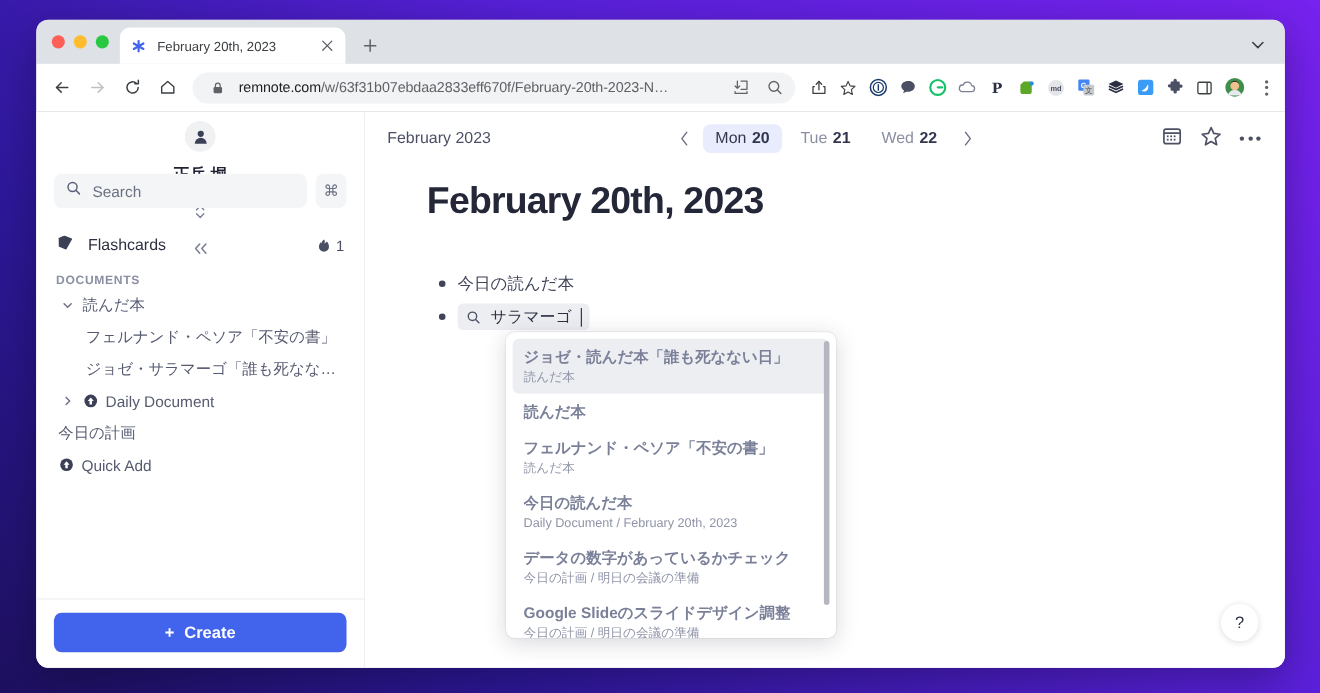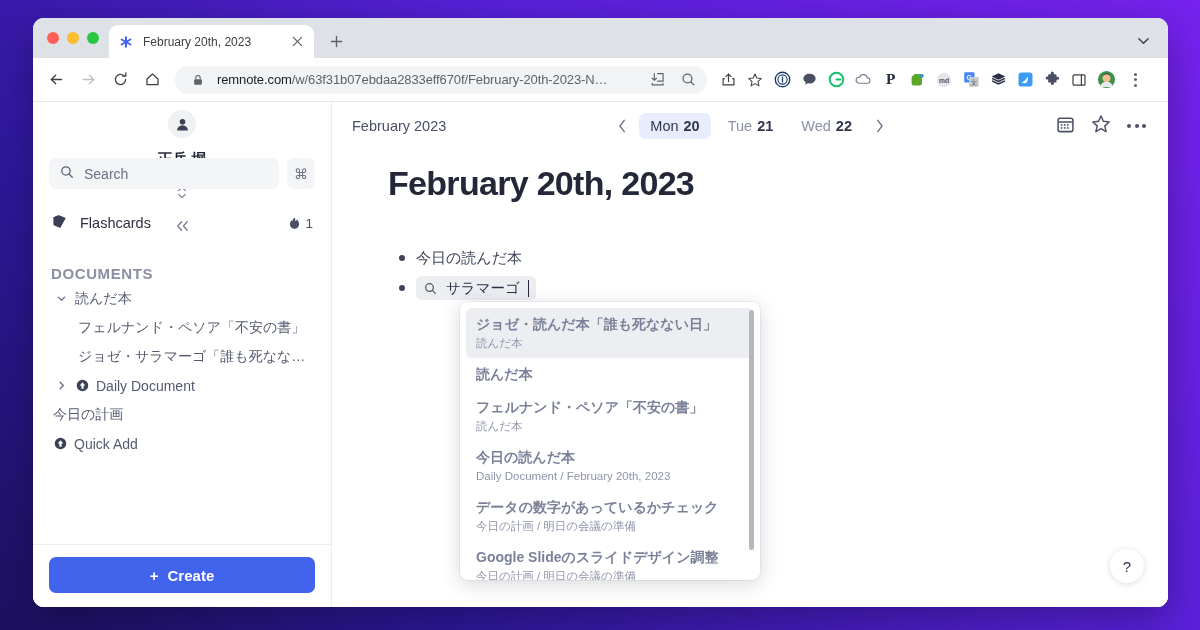--- a/index.html
+++ b/index.html
@@ -95,21 +95,21 @@
     display: flex; align-items: center; justify-content: center;
     color: #3c4043;
   }
 
   
   .toolbar {
     height: 44px;
     background: #ffffff;
     display: flex;
     align-items: center;
-    padding: 0 20px 0 8px;
+    padding: 0 4px 0 8px;
     gap: 2px;
     border-bottom: 1px solid #e6e6e6;
     flex: 0 0 auto;
   }
   .nav-btn {
     width: 30px; height: 30px;
     display: flex; align-items: center; justify-content: center;
     border-radius: 50%;
     color: #3c4043;
     flex: 0 0 30px;
@@ -255,25 +255,25 @@
   }
   .streak {
     display: flex;
     align-items: center;
     gap: 5px;
     color: #4b4f63;
     font-size: 13.5px;
   }
 
   .section-label {
-    font-size: 15px;
+    font-size: 11px;
     font-weight: bold;
     letter-spacing: 0.6px;
     color: #8b8fa3;
-    margin-top: 24px;
+    margin-top: 8px;
     margin-bottom: 2px;
     padding-left: 2px;
   }
 
   .doc-item {
     display: flex;
     align-items: center;
     height: 29px;
     gap: 6px;
     font-size: 14px;

